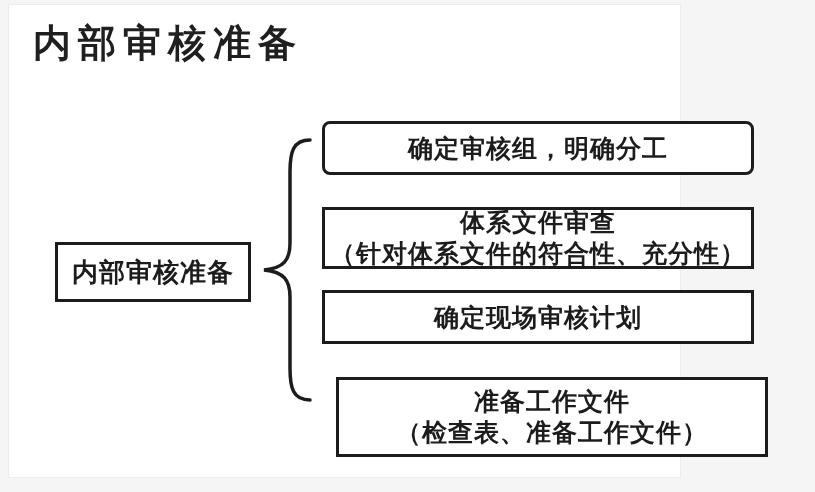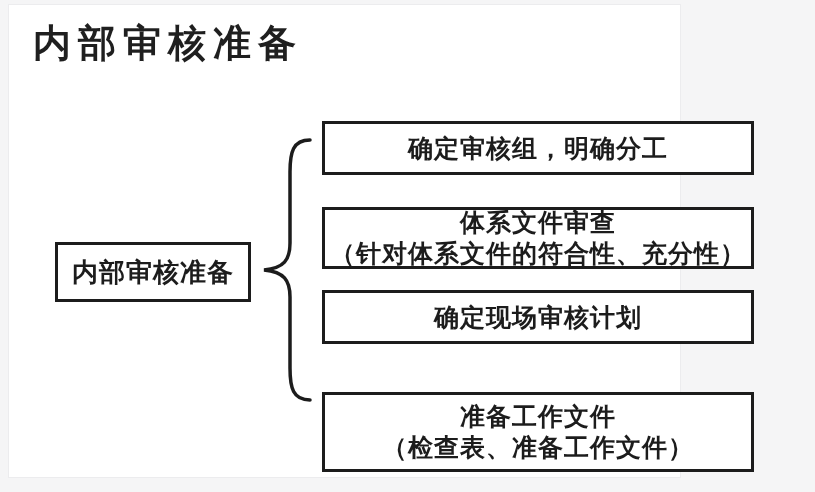--- a/index.html
+++ b/index.html
@@ -46,24 +46,24 @@
     font-size: 26px;
     letter-spacing: 1px;
   }
   .branch-box {
     left: 322px;
     width: 432px;
     font-size: 25px;
     letter-spacing: 1px;
     line-height: 31px;
   }
-  .branch-0 { top: 121px; height: 54px; }
+  .branch-0 { top: 121px; height: 54px; border-radius: 8px; }
   .branch-1 { top: 207px; height: 62px; }
   .branch-2 { top: 290px; height: 54px; }
-  .branch-3 { top: 392px; height: 80px; }
+  .branch-3 { top: 377px; height: 80px; margin-left: 14px; }
   .brace {
     position: absolute;
     left: 260px; top: 137px;
     width: 54px; height: 266px;
   }
   .brace svg { display: block; width: 100%; height: 100%; }
 </style>
 </head>
 <body>
 

